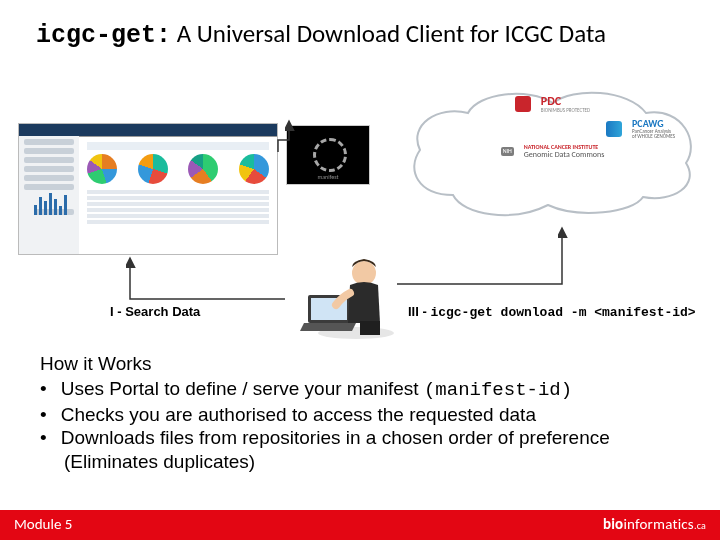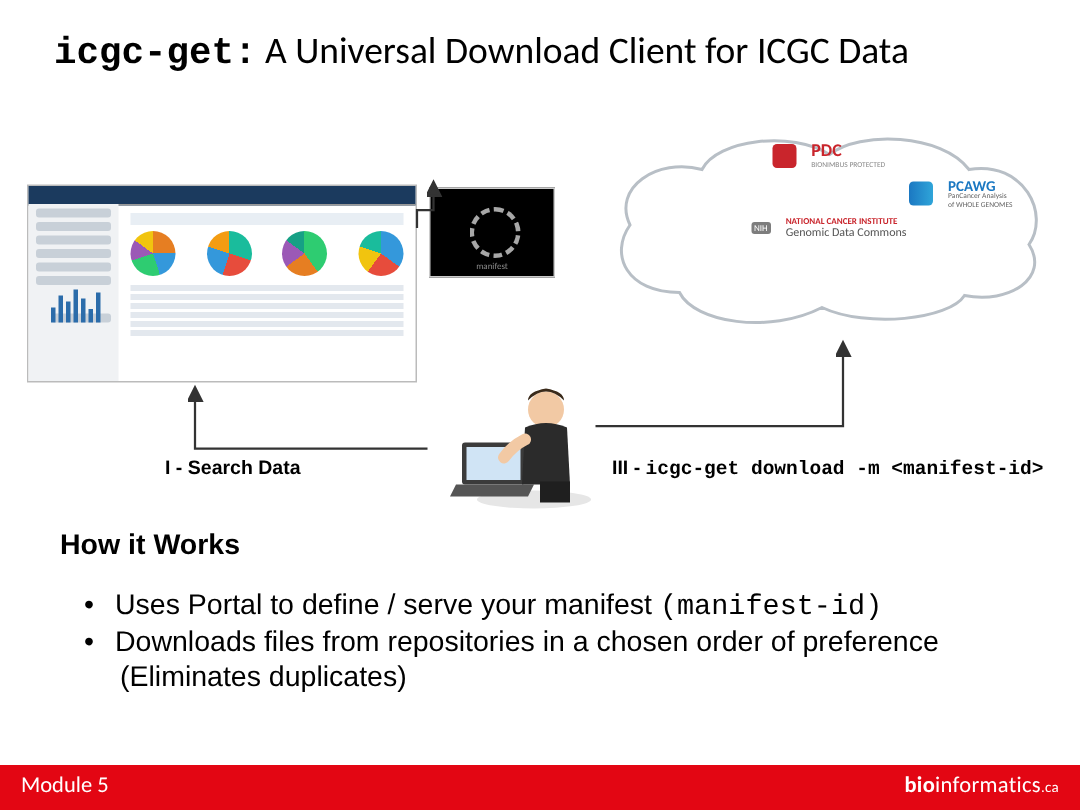--- a/index.html
+++ b/index.html
@@ -36,22 +36,22 @@
   .cgc{background:#f4a04a;border-radius:50%}
   .aws{background:#e59134;width:18px;height:14px;border-radius:2px}
   .nih{background:#7d7d7d;color:#fff;font-size:6px;padding:1px 2px;border-radius:2px}
   .logo-text b{font-weight:700}
   
   .person{position:absolute;top:233px;left:286px;width:110px;height:110px}
   
   .arrow{position:absolute;stroke:#333;fill:none;stroke-width:1.5}
   
   .how{position:absolute;top:352px;left:40px;right:40px;font-size:19px;line-height:1.25;font-family:Arial,sans-serif}
-  .how .hdr{font-weight:700;margin-bottom:1px}
-  .how ul{margin:16px;padding:0;list-style:none}
+  .how .hdr{font-weight:400;margin-bottom:1px}
+  .how ul{margin:0;padding:0;list-style:none}
   .how li{padding-left:24px;text-indent:-24px}
   .how li::before{content:"•";padding-right:14px}
   .how .mono{font-family:"Courier New",monospace}
   
   .footer{position:absolute;left:0;right:0;bottom:0;height:30px;background:#e30613}
   .footer .mod{position:absolute;left:14px;top:5px;color:#fff;font-size:15px}
   .footer .brand{position:absolute;right:14px;top:5px;color:#fff;font-size:15px;letter-spacing:.2px}
   .footer .brand .b{font-weight:700}
   .footer .brand .ca{font-size:10px}
   
@@ -177,20 +177,21 @@
   </div>
 
   <div class="step-label" style="top:304px;left:408px">
     <span>III</span> - <span class="mono">icgc-get download -m &lt;manifest-id&gt;</span>
   </div>
 
   <div class="how">
     <div class="hdr">How it Works</div>
     <ul>
       <li><span>Uses Portal to define / serve your manifest </span><span class="mono">(manifest-id)</span></li>
+      <li><span>Checks you are authorised to access the requested data</span></li>
       <li><span>Downloads files from repositories in a chosen order of preference (Eliminates duplicates)</span></li>
     </ul>
   </div>
 
   <div class="footer">
     <div class="mod">Module 5</div>
     <div class="brand">
       <span class="b">bio</span><span>informatics</span><span class="ca">.ca</span>
     </div>
   </div>

